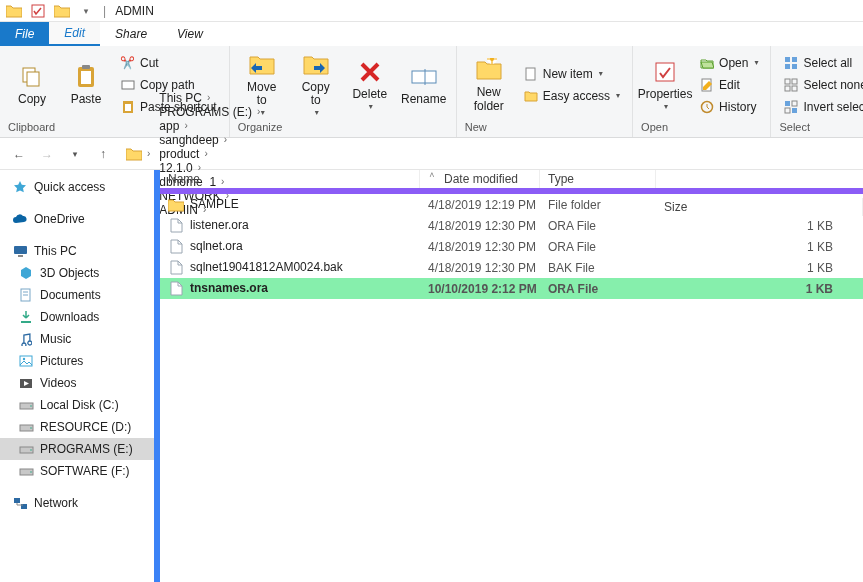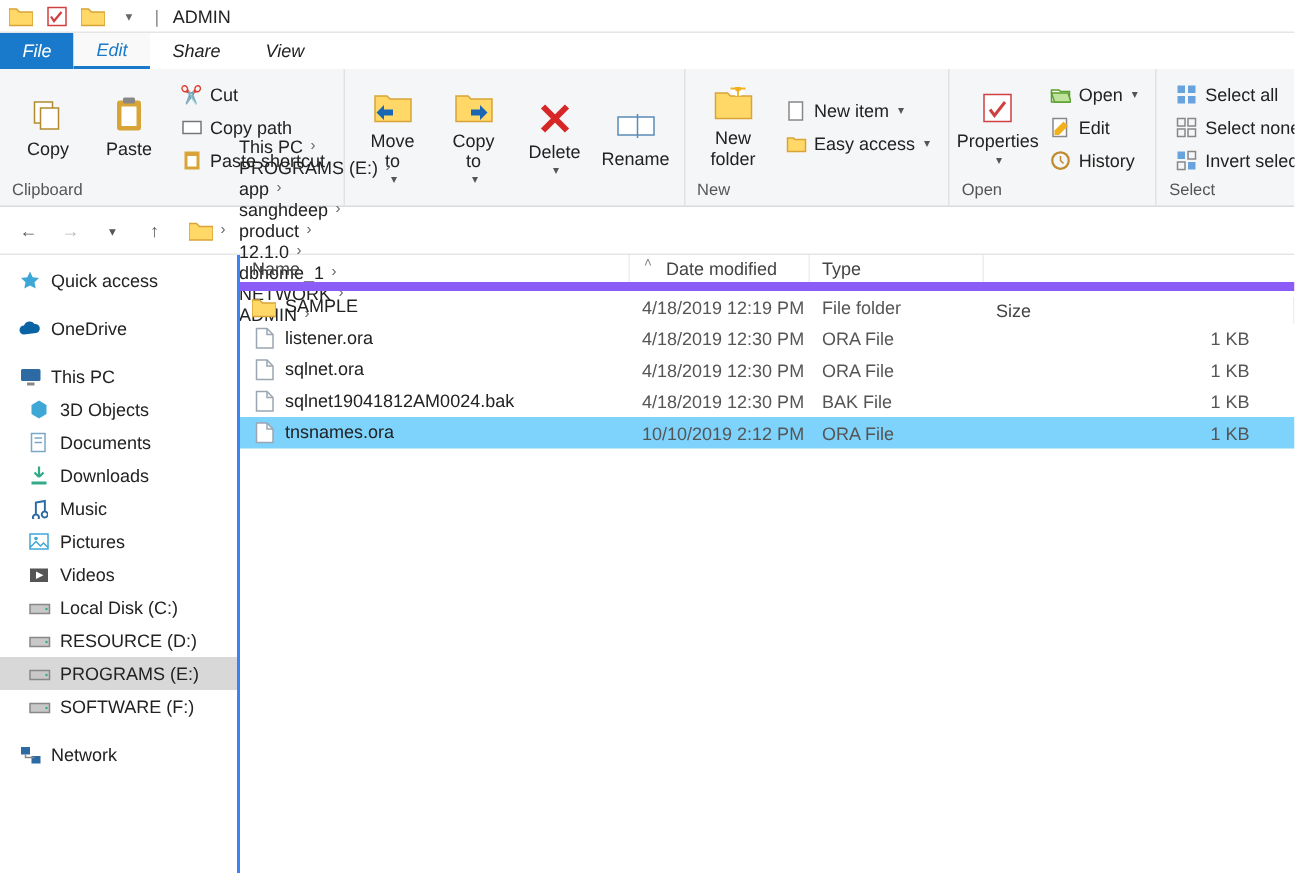--- a/index.html
+++ b/index.html
@@ -28,37 +28,37 @@
   .drop { font-size:8px; color:#555; margin-left:2px;}
   
   .navbar { height:32px; display:flex; align-items:center; gap:6px; padding:0 8px; background:#fff; border-bottom:1px solid #e5e5e5;}
   .navbtn { width:22px; height:22px; display:flex; align-items:center; justify-content:center; color:#555;}
   .navbtn.disabled { color:#bbb;}
   .crumbs { flex:1; height:24px; display:flex; align-items:center; padding:0 4px; gap:2px;}
   .crumb { display:flex; align-items:center; gap:2px; padding:0 2px;}
   .crumb .chev { color:#666; font-size:10px; padding:0 3px;}
   
   .main { display:flex; height:calc(582px - 22px - 24px - 92px - 32px);}
-  .sidebar { width:160px; border-right:2px solid #3b82f6; padding:6px 0; overflow:hidden;}
+  .sidebar { width:160px; border-right:6px solid #3b82f6; padding:6px 0; overflow:hidden;}
   .side-item { display:flex; align-items:center; gap:6px; height:22px; padding:0 8px 0 18px;}
   .side-item.top { padding-left:12px;}
   .side-item.sel { background:#d8d8d8;}
   .side-item .ic { width:16px; height:16px; display:flex; align-items:center; justify-content:center;}
   .side-gap { height:10px;}
   
   .content { flex:1;}
   .cols { display:flex; height:24px; border-bottom:6px solid #8b5cf6; color:#444; align-items:flex-start;}
   .col { padding:0 8px; border-right:1px solid #eee; display:flex; align-items:center; height:100%; overflow:hidden;}
   .c-name { width:260px;}
   .c-date { width:120px;}
   .c-type { width:116px;}
   .c-size { flex:1;margin-top:28px;}
   .rows { }
   .row { display:flex; height:21px; align-items:center;}
-  .row.sel { background:#7dd3fc;}
+  .row.sel { background:#86efac;font-weight:bold;}
   .cell { padding:0 8px; overflow:hidden; white-space:nowrap;}
   .cell.name { width:260px; display:flex; align-items:flex-start; gap:6px;}
   .cell.date { width:120px; color:#555;}
   .cell.type { width:116px; color:#555;}
   .cell.size { flex:1; color:#555; text-align:right; padding-right:30px;}
   .ficon { width:16px; height:16px; display:flex; align-items:center; justify-content:center;}
   .sorticon { width:24px; text-align:center; color:#888; font-size:9px;}
   svg { display:block; }
   .green { color:#5aa02c;}
 </style>
@@ -182,20 +182,21 @@
       <div class="bigbtn">
         <span class="ic">
             <svg width="26" height="20" viewBox="0 0 26 20">
               <rect x="1" y="4" width="24" height="12" fill="#fff" stroke="#5b8bb7"></rect>
               <line x1="14" y1="2" x2="14" y2="18" stroke="#5b8bb7"></line>
             </svg>
           </span>
         <span>Rename</span>
       </div>
     </div>
+    <div class="group-label">Organize</div>
   </div>
 
   <div class="group">
     <div class="group-body">
       <div class="bigbtn">
         <span class="ic">
             <svg width="28" height="24" viewBox="0 0 28 24">
               <path d="M2 4h8l2 2h14v15H2z" fill="#ffd868" stroke="#d9a437"></path>
               <g transform="translate(17,1)">
                 <circle r="5" fill="#fff"></circle>

